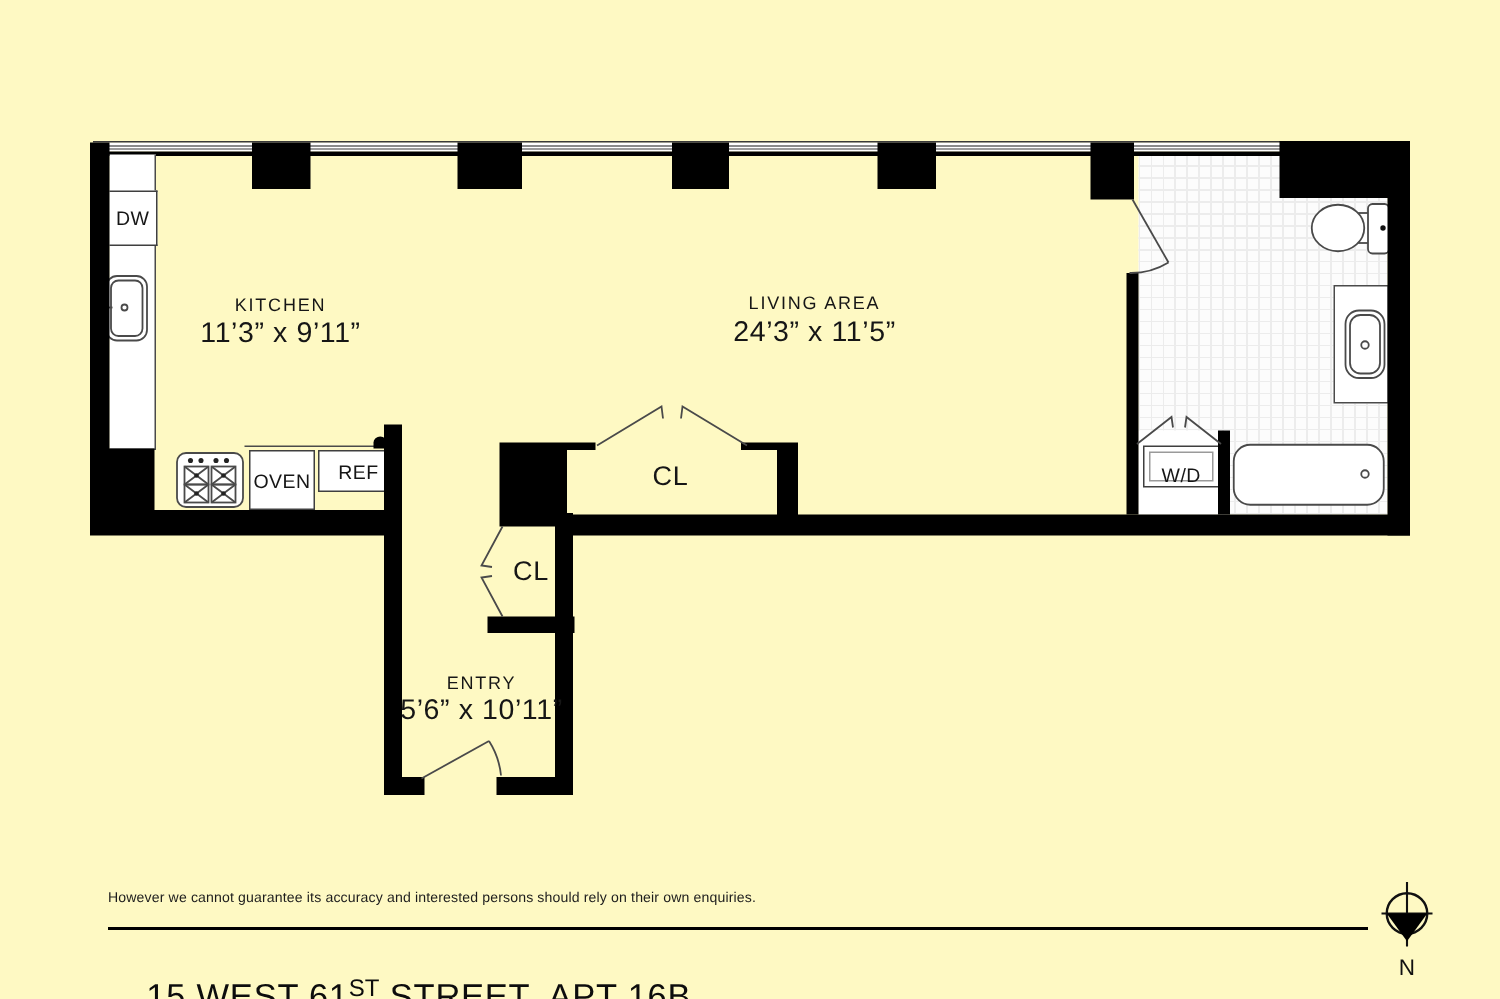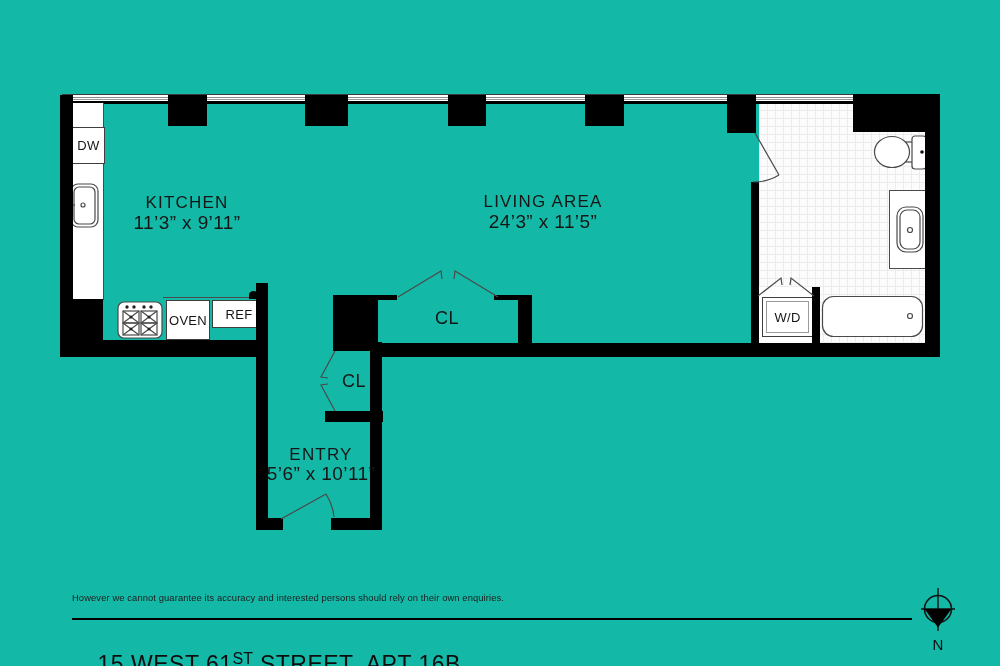--- a/index.html
+++ b/index.html
@@ -1,38 +1,38 @@
 <!DOCTYPE html>
 <html><head>
 <meta charset="utf-8">
 <style>
   html,body{margin:0;padding:0;background:#fff;}
   .page{
-    position:relative;width:1000px;height:666px;background:#14b8a6;
+    position:relative;width:1000px;height:666px;background:#fef9c3;
     font-family:"Liberation Sans", sans-serif;color:#111;overflow:hidden;
   }
   .abs{position:absolute;}
   .wall{position:absolute;background:#000;}
   
   .window-strip{
     position:absolute;background:
       linear-gradient(#ffffff 0 2px,#8a8a8a 2px 3px,#ffffff 3px 4px,#9a9a9a 4px 5px,#ffffff 5px 100%);
     border-top:1px solid #3a3a3a;border-bottom:3px solid #000;height:10px;box-sizing:border-box;
   }
   .tile{
     position:absolute;background-color:#fcfcfc;
     background-image:
       repeating-linear-gradient(0deg,#ececec 0 1px,transparent 1px 8px),
       repeating-linear-gradient(90deg,#ececec 0 1px,transparent 1px 8px);
   }
   .box{position:absolute;background:#fff;border:1px solid #3f3f3f;box-sizing:border-box;
        display:flex;align-items:center;justify-content:center;}
   .box-inner{position:absolute;inset:3px;border:1px solid #9a9a9a;}
   .fixture-label{font-size:13px;letter-spacing:.3px;color:#161616;z-index:2;}
-  .room-name{position:absolute;transform:translate(-50%,-50%);font-size:17px;
+  .room-name{position:absolute;transform:translate(-50%,-50%);font-size:12px;
              letter-spacing:1.2px;color:#161616;white-space:nowrap;z-index:6;}
   .room-dims{position:absolute;transform:translate(-50%,-50%);font-size:19px;
              letter-spacing:.4px;color:#161616;white-space:nowrap;z-index:6;}
   .cl-label{position:absolute;transform:translate(-50%,-50%);font-size:18px;
             letter-spacing:.5px;color:#161616;z-index:6;}
   .counter{position:absolute;background:#fff;border-right:1px solid #4a4a4a;
            border-bottom:1px solid #4a4a4a;box-sizing:border-box;}
   svg{position:absolute;overflow:visible;}
   .thin{stroke:#4a4a4a;stroke-width:1.2;fill:none;}
   .thin-f{stroke:#4a4a4a;stroke-width:1.2;fill:#fff;}
@@ -119,21 +119,21 @@
     <path class="thin" d="M2,30 L45,4 L46,12 M102,30 L59,4 L58,12"></path>
   </svg>
 
   <svg class="z5" style="left:317px;top:349px;" width="20" height="64" viewBox="0 0 20 64">
     <path class="thin" d="M18,2 L4,28 L11,29 M18,62 L4,36 L11,35"></path>
   </svg>
 
   <svg class="z5" style="left:756px;top:274px;" width="60" height="24" viewBox="0 0 60 24">
     <path class="thin" d="M2,22 L25,4 L26,11 M58,22 L35,4 L34,11"></path>
   </svg>
-  <div class="box" style="left:762px;top:297px;width:51px;height:40px;z-index:3;">
+  <div class="box" style="left:762px;top:297px;width:51px;height:28px;z-index:3;align-items:flex-end;">
     <div class="box-inner"></div>
     <span class="fixture-label">W/D</span>
   </div>
 
   <svg style="left:872px;top:132px;z-index:3;" width="56" height="42" viewBox="0 0 56 42">
     <rect class="thin-f" x="34" y="10" width="8" height="20"></rect>
     <rect class="thin-f" x="40" y="4" width="14" height="33" rx="3"></rect>
     <ellipse class="thin-f" cx="20" cy="20" rx="17.5" ry="15.5"></ellipse>
     <circle cx="50" cy="20" r="1.8" fill="#111"></circle>
   </svg>

